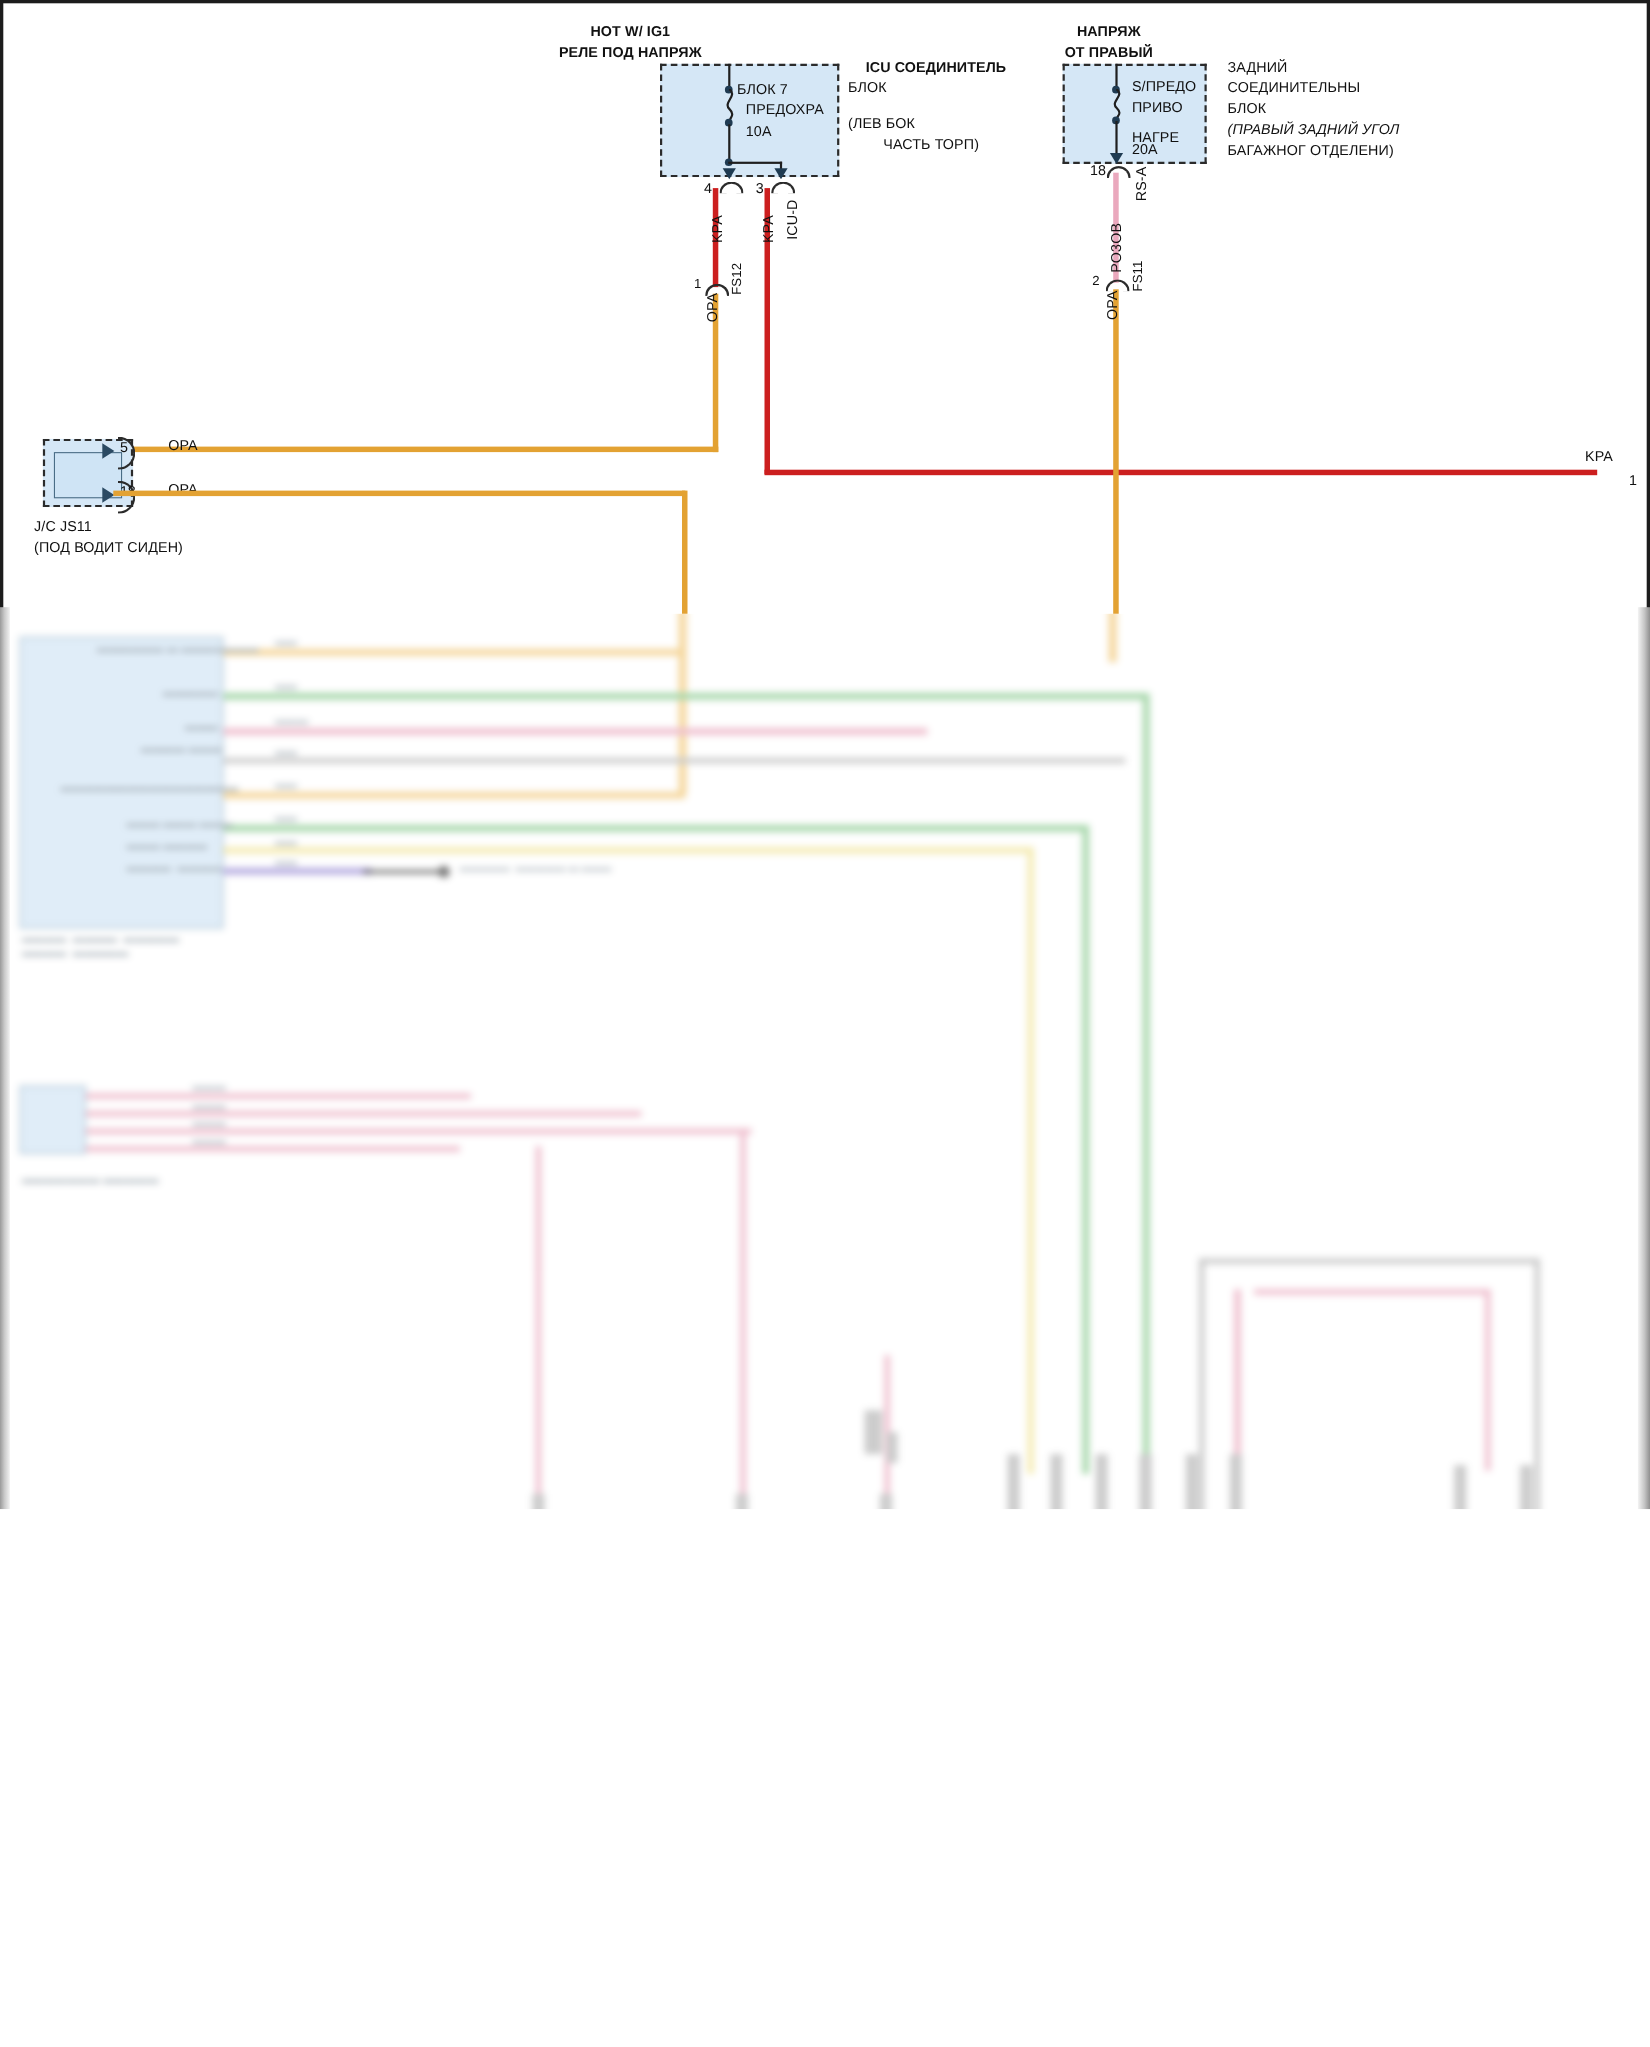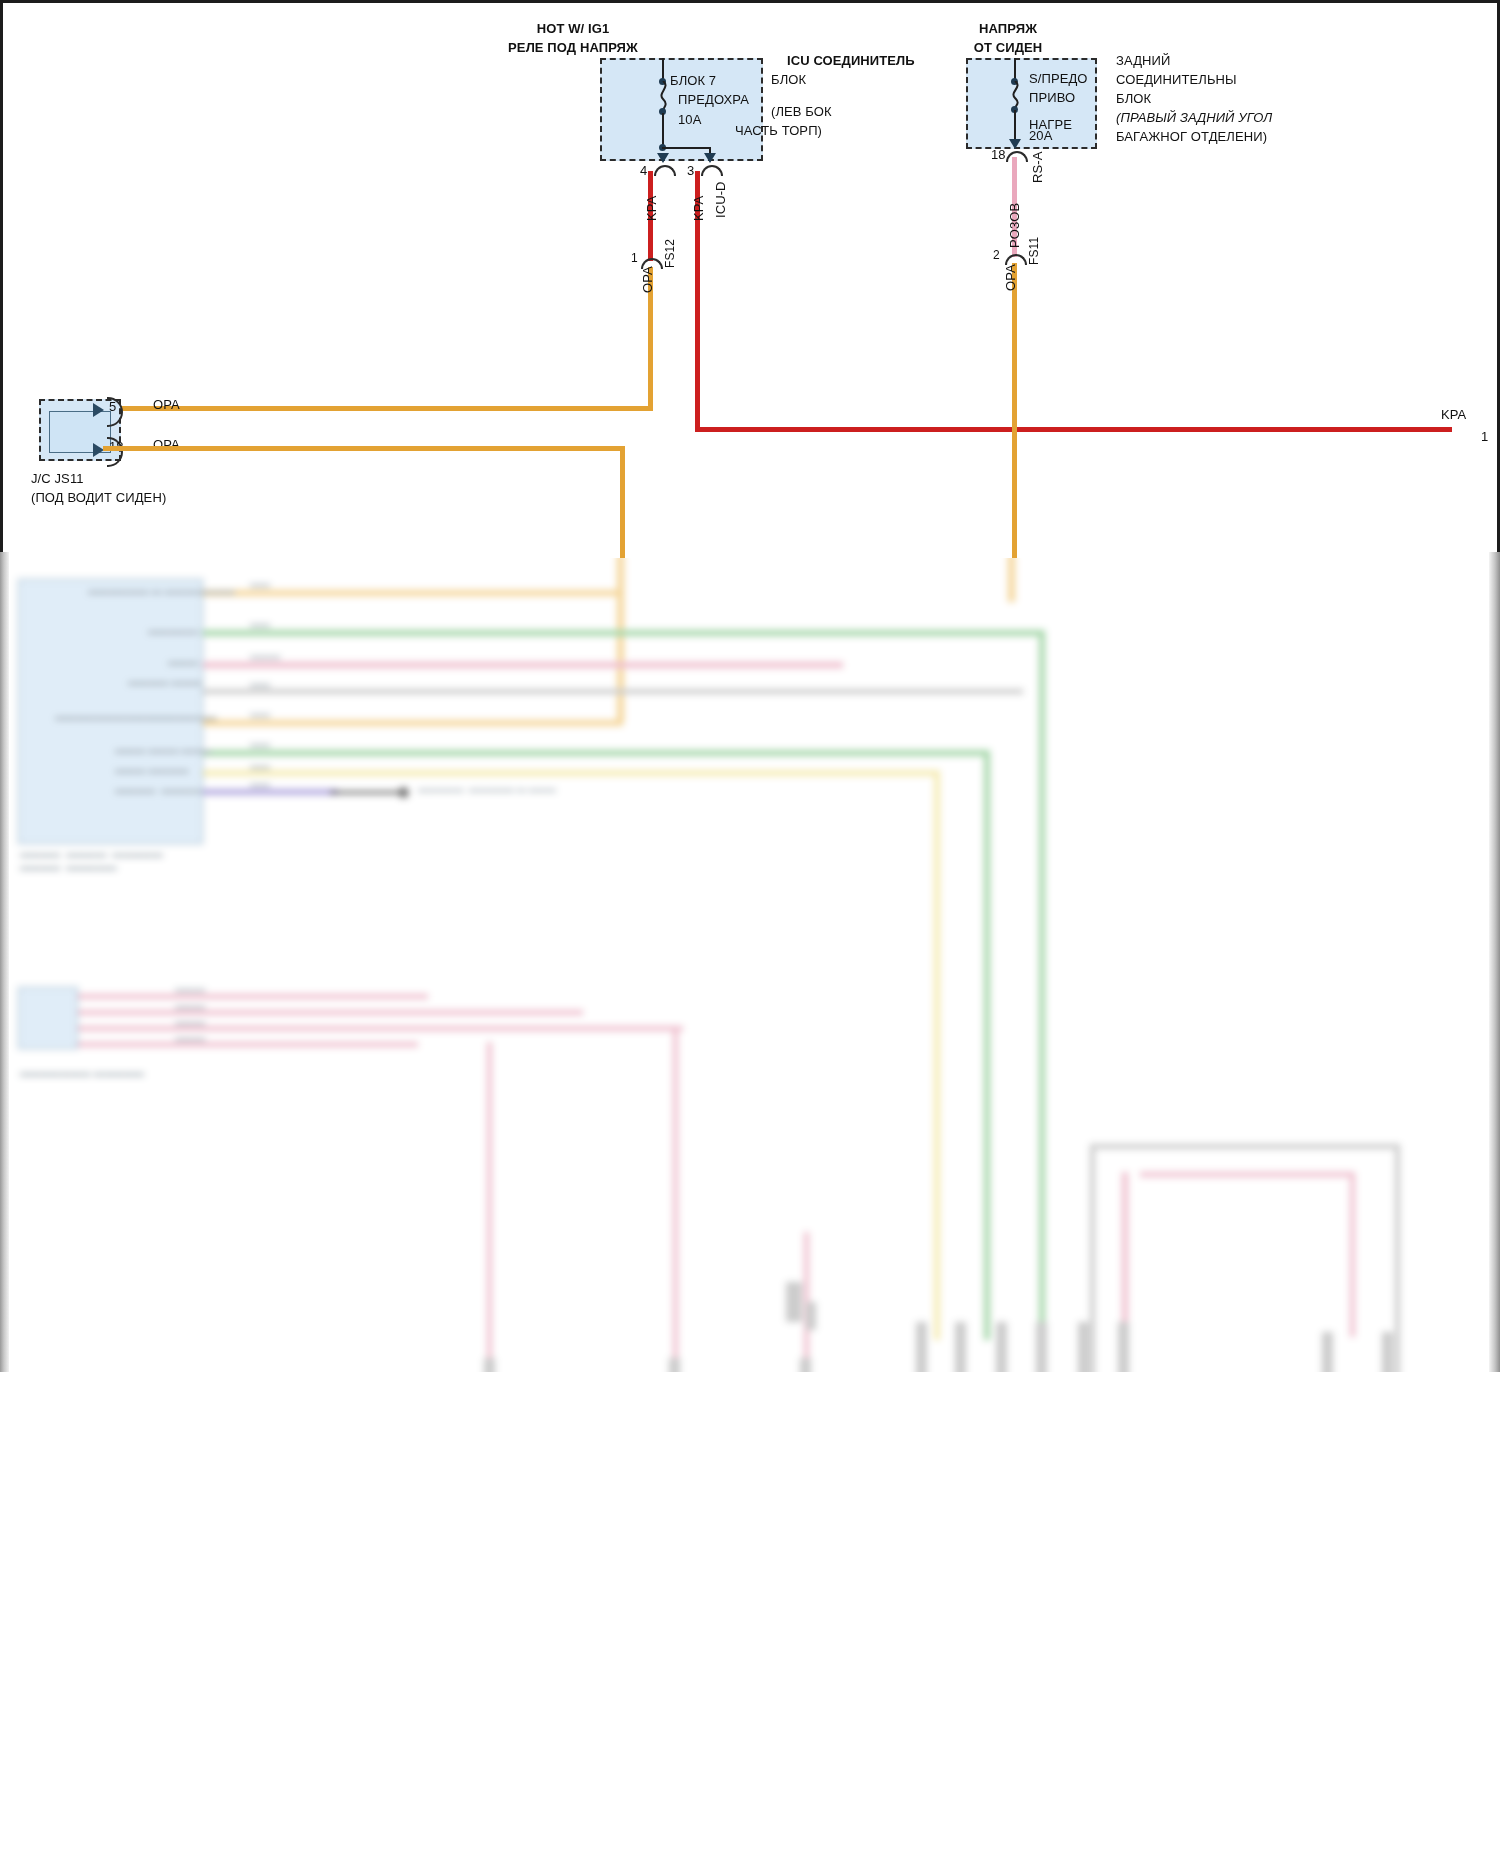--- a/index.html
+++ b/index.html
@@ -267,21 +267,21 @@
     <div class="arrow-dn" style="left:654px;top:150px;"></div>
     <div class="arrow-dn" style="left:701px;top:150px;"></div>
 
     <div class="lbl" style="left:667px;top:70px;">БЛОК 7</div>
     <div class="lbl" style="left:675px;top:89px;">ПРЕДОХРА</div>
     <div class="lbl" style="left:675px;top:109px;">10A</div>
 
     <div class="lbl" style="left:784px;top:50px;font-weight:bold;">ICU СОЕДИНИТЕЛЬ</div>
     <div class="lbl" style="left:768px;top:69px;">БЛОК</div>
     <div class="lbl" style="left:768px;top:101px;">(ЛЕВ БОК</div>
-    <div class="lbl" style="left:732px;top:120px;">ЧАСТЬ ТОРП)</div>
+    <div class="lbl" style="left:800px;top:120px;">ЧАСТЬ ТОРП)</div>
 
     <div class="half-circ" style="left:651px;top:162px;"></div>
     <div class="half-circ" style="left:698px;top:162px;"></div>
 
     <div class="pin" style="left:637px;top:160px;font-size:13px;">4</div>
     <div class="pin" style="left:684px;top:160px;font-size:13px;">3</div>
 
     <div class="wire wire-red" style="left:645px;top:168px;width:5px;height:90px;"></div>
     <div class="lbl vert" style="left:641px;top:218px;">KPA</div>
     <div class="half-circ" style="left:638px;top:255px;"></div>
@@ -293,21 +293,21 @@
     <div class="wire wire-orange" style="left:100px;top:403px;width:550px;height:5px;"></div>
 
     <div class="wire wire-red" style="left:692px;top:168px;width:5px;height:260px;"></div>
     <div class="lbl vert" style="left:688px;top:218px;">KPA</div>
     <div class="lbl vert" style="left:710px;top:215px;">ICU-D</div>
     <div class="wire wire-red" style="left:692px;top:424px;width:757px;height:5px;"></div>
     <div class="lbl" style="left:1438px;top:404px;">KPA</div>
     <div class="pin" style="left:1478px;top:426px;font-size:13px;">1</div>
 
     <div class="lbl b c" style="left:930px;top:18px;width:150px;">НАПРЯЖ</div>
-    <div class="lbl b c" style="left:925px;top:37px;width:160px;">ОТ СИДЕН</div>
+    <div class="lbl b c" style="left:925px;top:37px;width:160px;">ОТ ПРАВЫЙ</div>
 
     <div class="fusebox" style="left:963px;top:55px;width:131px;height:91px;"></div>
 
     <div class="wire wire-black" style="left:1011px;top:55px;width:2px;height:22px;"></div>
     <div class="dot" style="left:1008px;top:75px;"></div>
     <svg class="squig" style="left:1004px;top:78px;" width="18" height="28" viewBox="0 0 18 28">
       <path d="M8 0 C 16 6, 2 11, 8 17 C 14 23, 8 24, 8 28" stroke="#1f1f1f" stroke-width="2" fill="none"></path>
     </svg>
     <div class="dot" style="left:1008px;top:103px;"></div>
     <div class="wire wire-black" style="left:1011px;top:107px;width:2px;height:32px;"></div>

